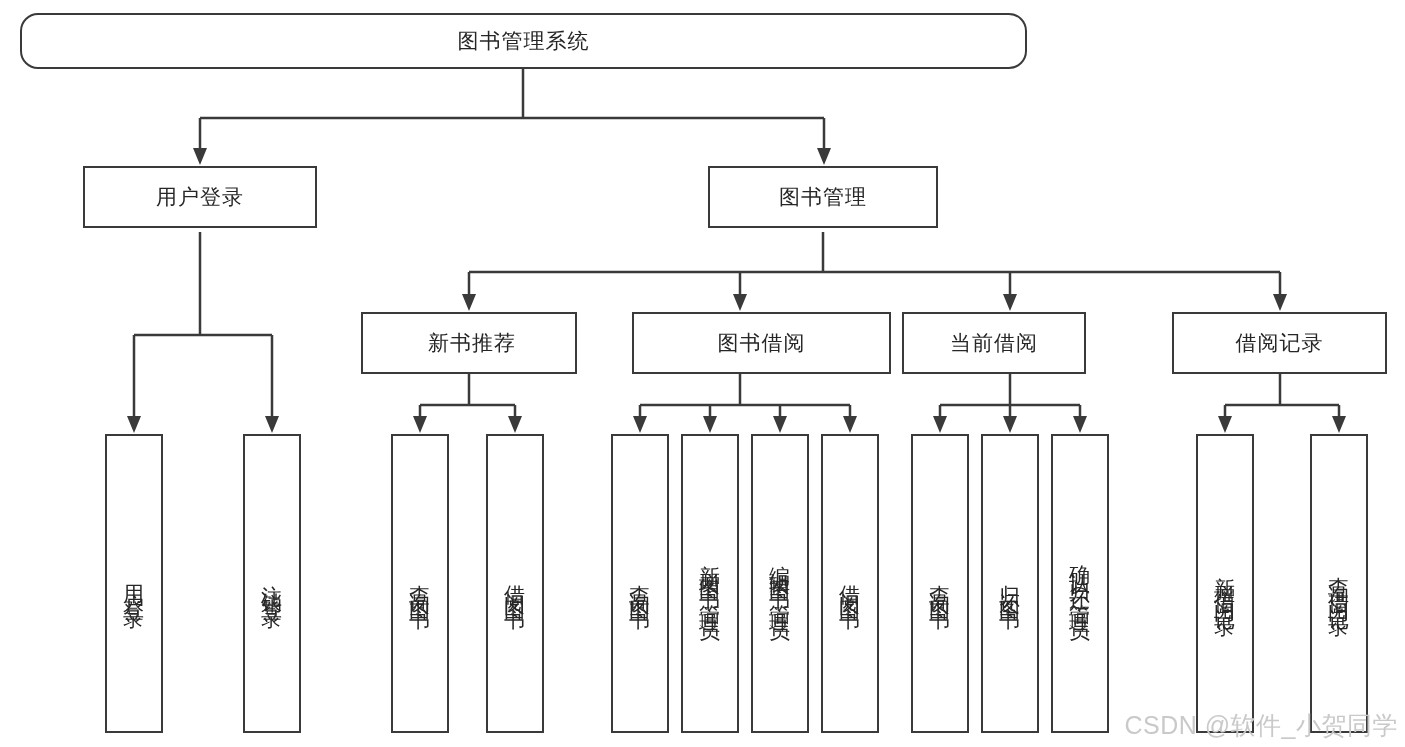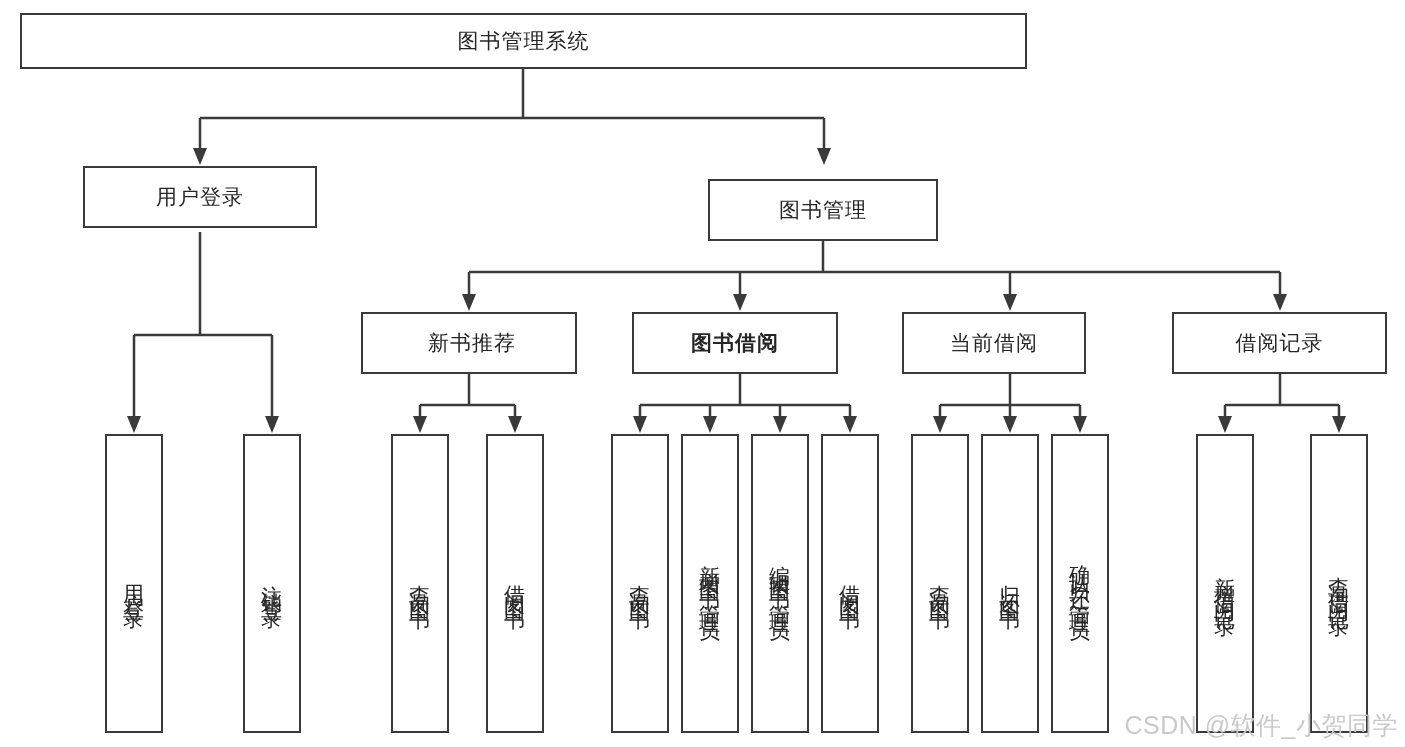--- a/index.html
+++ b/index.html
@@ -55,35 +55,35 @@
              M462 294 L476 294 L469 311 Z  M733 294 L747 294 L740 311 Z
              M1003 294 L1017 294 L1010 311 Z  M1273 294 L1287 294 L1280 311 Z
              M413 416 L427 416 L420 433 Z  M508 416 L522 416 L515 433 Z
              M633 416 L647 416 L640 433 Z  M703 416 L717 416 L710 433 Z
              M773 416 L787 416 L780 433 Z  M843 416 L857 416 L850 433 Z
              M933 416 L947 416 L940 433 Z  M1003 416 L1017 416 L1010 433 Z
              M1073 416 L1087 416 L1080 433 Z
              M1218 416 L1232 416 L1225 433 Z  M1332 416 L1346 416 L1339 433 Z"></path>
   </svg>
 
-  <div class="box h" style="left:20px;top:13px;width:1007px;">
+  <div class="box h" style="left:20px;top:13px;width:1007px;border-radius:18px;">
     <span class="lbl">图书管理系统</span>
   </div>
 
   <div class="box l2" style="left:83px;top:166px;width:234px;">
     <span class="lbl">用户登录</span>
   </div>
-  <div class="box l2" style="left:708px;top:166px;width:230px;margin-top:13px;">
+  <div class="box l2" style="left:708px;top:166px;width:230px;">
     <span class="lbl">图书管理</span>
   </div>
 
   <div class="box l3" style="left:361px;top:312px;width:216px;padding-left:6px;">
     <span class="lbl">新书推荐</span>
   </div>
-  <div class="box l3" style="left:632px;top:312px;width:206px;font-weight:bold;">
+  <div class="box l3" style="left:632px;top:312px;width:259px;">
     <span class="lbl">图书借阅</span>
   </div>
   <div class="box l3" style="left:902px;top:312px;width:184px;">
     <span class="lbl">当前借阅</span>
   </div>
   <div class="box l3" style="left:1172px;top:312px;width:215px;">
     <span class="lbl">借阅记录</span>
   </div>
 
   <div class="box v" style="left:105px;top:434px;">

